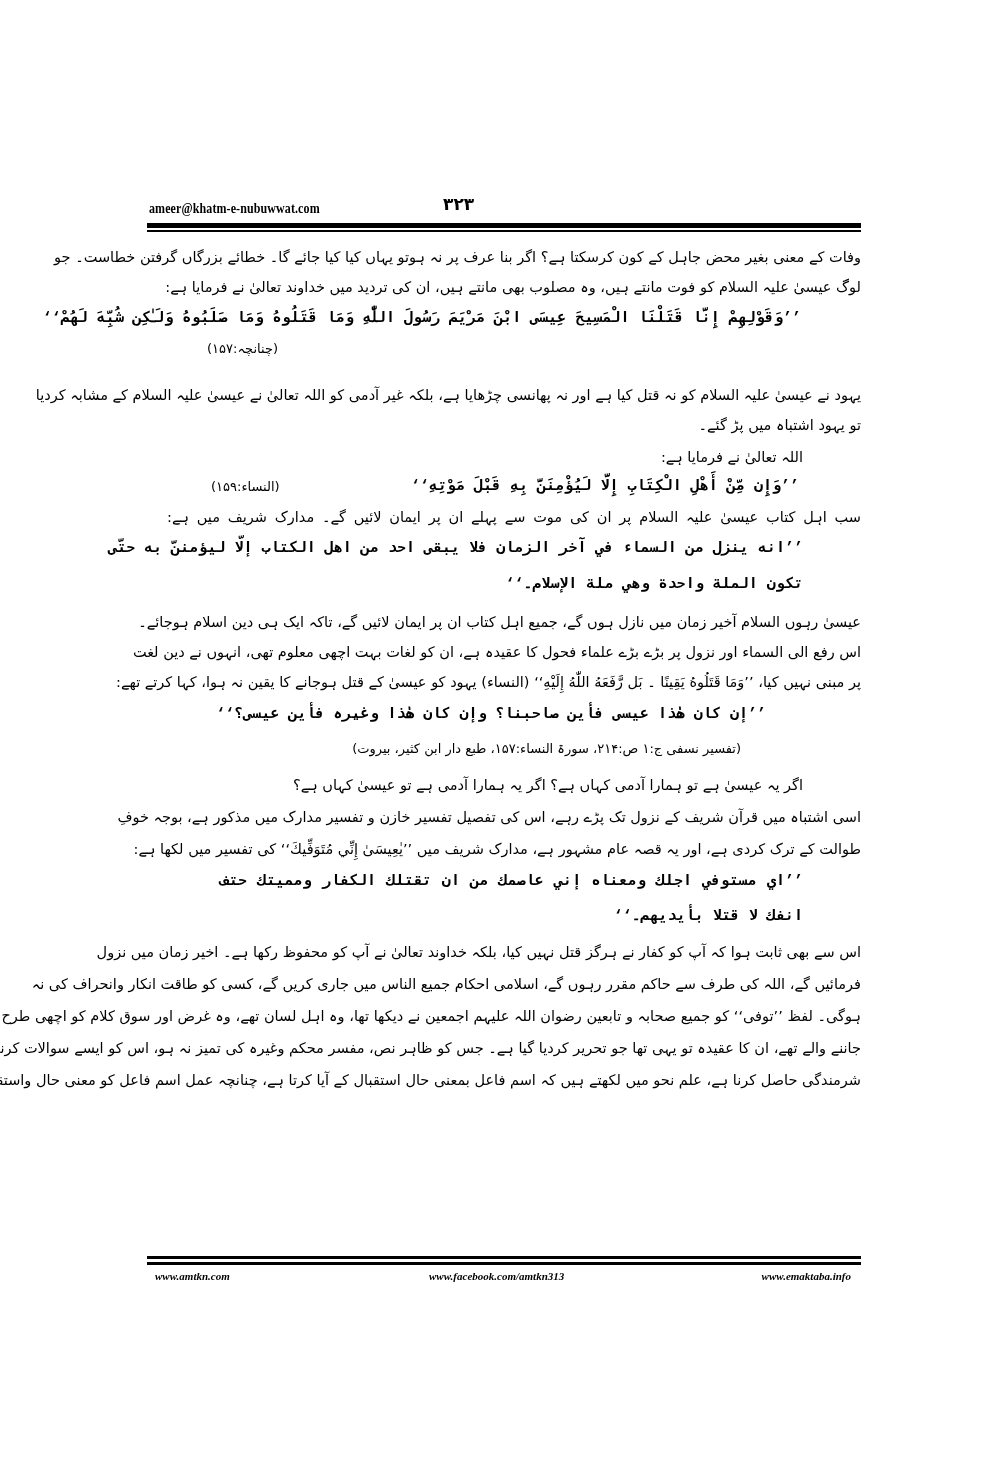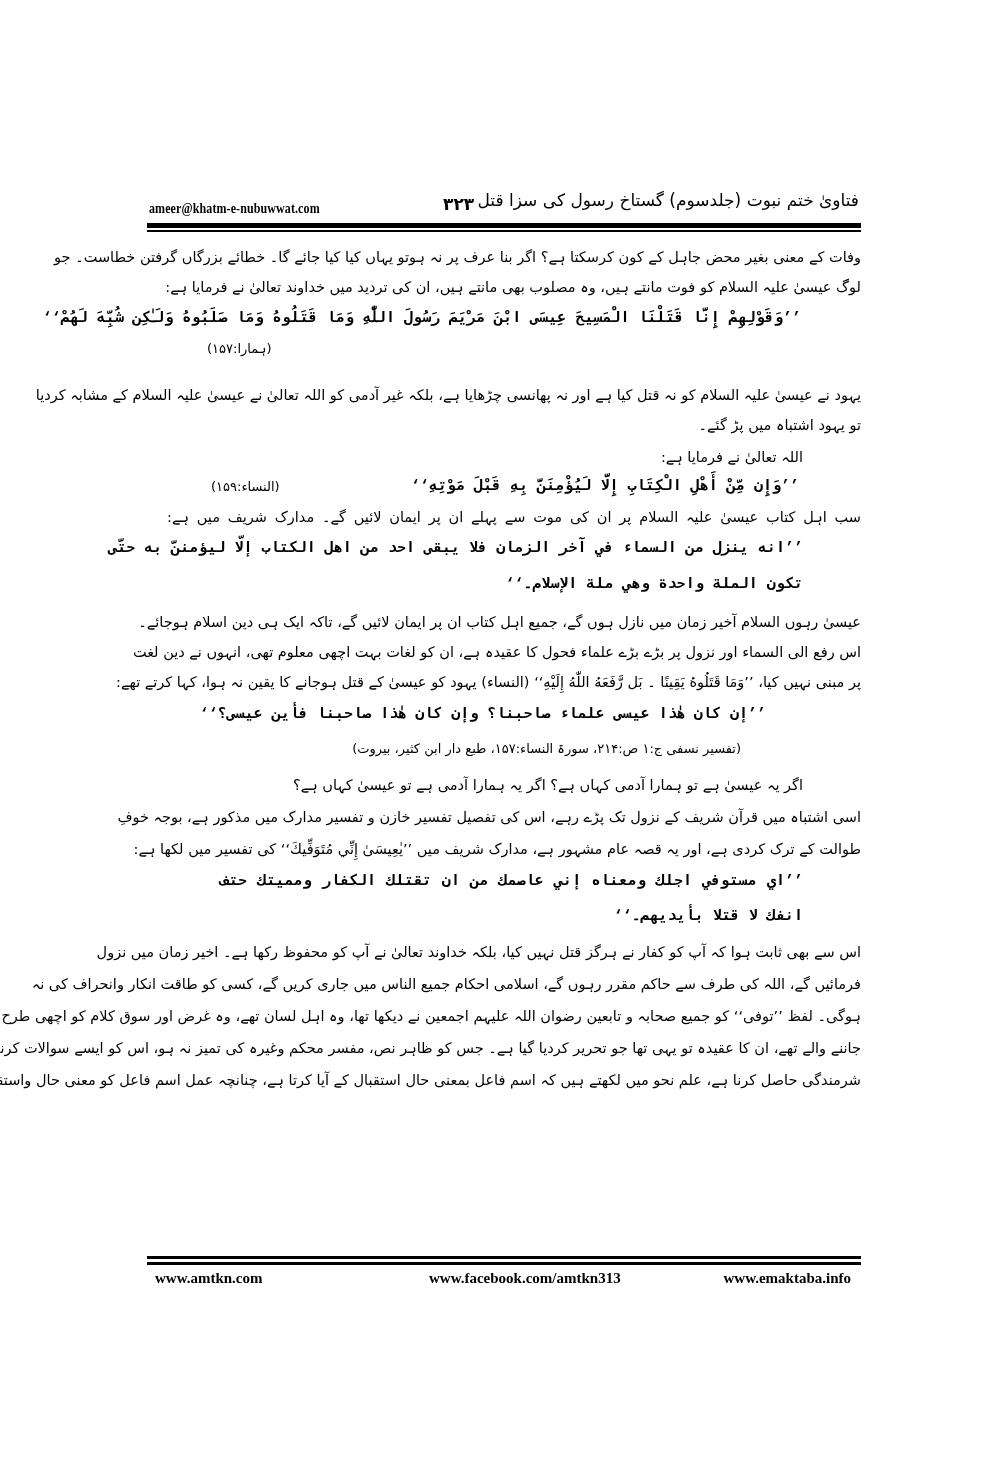--- a/index.html
+++ b/index.html
@@ -110,57 +110,57 @@
       background: #000;
     }
     .footer {
       position: absolute;
       left: 147px;
       top: 1267px;
       width: 714px;
       height: 20px;
       font-family: "Liberation Serif", serif;
       font-weight: bold;
-      font-size: 15px;
+      font-size: 11px;
+      font-style: italic;
     }
     .footer span { position: absolute; top: 3px; white-space: nowrap; }
     .footer .f-left { left: 8px; }
     .footer .f-center { left: 270px; margin-left: 12px; }
     .footer .f-right { right: 10px; }
   </style>
 </head>
 <body>
 
 <div class="page">
 
   <div class="header">
     <span class="header-email">ameer@khatm-e-nubuwwat.com</span>
     <span class="header-page-num">۳۲۳</span>
-    <span class="header-title">فتاویٰ ختم نبوت (جلدسوم) گستاخ رسول کی سزا قتل</span>
   </div>
   <div class="rule-header-thick"></div>
   <div class="rule-header-thin"></div>
 
   <div class="body-text">
     <div class="line justify" style="top:0px">وفات کے معنی بغیر محض جاہل کے کون کرسکتا ہے؟ اگر بنا عرف پر نہ ہوتو یہاں کیا کیا جائے گا۔ خطائے بزرگاں گرفتن خطاست۔ جو</div>
     <div class="line" style="top:30px">لوگ عیسیٰ علیہ السلام کو فوت مانتے ہیں، وہ مصلوب بھی مانتے ہیں، ان کی تردید میں خداوند تعالیٰ نے فرمایا ہے:</div>
     <div class="line quote" style="right:60px;top:62px">’’وَقَوْلِهِمْ إِنَّا قَتَلْنَا الْمَسِيحَ عِيسَى ابْنَ مَرْيَمَ رَسُولَ اللّٰهِ وَمَا قَتَلُوهُ وَمَا صَلَبُوهُ وَلَـٰكِن شُبِّهَ لَهُمْ‘‘</div>
-    <div class="ref-left" style="top:92px;left:60px">(ہمارا:۱۵۷)</div>
+    <div class="ref-left" style="top:92px;left:60px">(چنانچہ:۱۵۷)</div>
     <div class="line justify" style="top:138px">یہود نے عیسیٰ علیہ السلام کو نہ قتل کیا ہے اور نہ پھانسی چڑھایا ہے، بلکہ غیر آدمی کو اللہ تعالیٰ نے عیسیٰ علیہ السلام کے مشابہ کردیا</div>
     <div class="line" style="top:168px">تو یہود اشتباہ میں پڑ گئے۔</div>
     <div class="line" style="right:58px;top:200px">اللہ تعالیٰ نے فرمایا ہے:</div>
     <div class="line quote" style="right:62px;top:230px">’’وَإِن مِّنْ أَهْلِ الْكِتَابِ إِلَّا لَيُؤْمِنَنَّ بِهِ قَبْلَ مَوْتِهِ‘‘</div>
     <div class="ref-left" style="top:230px;left:64px">(النساء:۱۵۹)</div>
     <div class="line justify" style="top:260px;left:20px">سب اہل کتاب عیسیٰ علیہ السلام پر ان کی موت سے پہلے ان پر ایمان لائیں گے۔ مدارک شریف میں ہے:</div>
     <div class="line quote justify" style="right:58px;left:65px;top:292px">’’انه ينزل من السماء في آخر الزمان فلا يبقى احد من اهل الكتاب إلّا ليؤمننّ به حتّى</div>
     <div class="line quote" style="right:58px;top:328px">تكون الملة واحدة وهي ملة الإسلام۔‘‘</div>
     <div class="line justify" style="top:365px;left:6px">عیسیٰ رہوں السلام آخیر زمان میں نازل ہوں گے، جمیع اہل کتاب ان پر ایمان لائیں گے، تاکہ ایک ہی دین اسلام ہوجائے۔</div>
     <div class="line justify" style="top:395px">اس رفع الی السماء اور نزول پر بڑے بڑے علماء فحول کا عقیدہ ہے، ان کو لغات بہت اچھی معلوم تھی، انہوں نے دین لغت</div>
     <div class="line justify" style="top:425px;left:1px">پر مبنی نہیں کیا، ’’وَمَا قَتَلُوهُ يَقِينًا ۔ بَل رَّفَعَهُ اللّٰهُ إِلَيْهِ‘‘ (النساء) یہود کو عیسیٰ کے قتل ہوجانے کا یقین نہ ہوا، کہا کرتے تھے:</div>
-    <div class="line quote" style="right:95px;top:458px">’’إن كان هٰذا عيسى علماء صاحبنا؟ وإن كان هٰذا صاحبنا فأين عيسى؟‘‘</div>
+    <div class="line quote" style="right:95px;top:458px">’’إن كان هٰذا عيسى فأين صاحبنا؟ وإن كان هٰذا وغیرہ فأين عيسى؟‘‘</div>
     <div class="line ref" style="right:120px;top:492px">(تفسیر نسفی ج:۱ ص:۲۱۴، سورۃ النساء:۱۵۷، طبع دار ابن کثیر، بیروت)</div>
     <div class="line" style="right:58px;top:528px">اگر یہ عیسیٰ ہے تو ہمارا آدمی کہاں ہے؟ اگر یہ ہمارا آدمی ہے تو عیسیٰ کہاں ہے؟</div>
     <div class="line justify" style="top:560px">اسی اشتباہ میں قرآن شریف کے نزول تک پڑے رہے، اس کی تفصیل تفسیر خازن و تفسیر مدارک میں مذکور ہے، بوجہ خوفِ</div>
     <div class="line justify" style="top:592px;left:10px">طوالت کے ترک کردی ہے، اور یہ قصہ عام مشہور ہے، مدارک شریف میں ’’يٰعِيسَىٰ إِنِّي مُتَوَفِّيكَ‘‘ کی تفسیر میں لکھا ہے:</div>
     <div class="line quote justify" style="right:58px;left:73px;top:625px">’’اي مستوفي اجلك ومعناه إني عاصمك من ان تقتلك الكفار ومميتك حتف</div>
     <div class="line quote" style="right:58px;top:660px">انفك لا قتلا بأيديهم۔‘‘</div>
     <div class="line justify" style="top:695px">اس سے بھی ثابت ہوا کہ آپ کو کفار نے ہرگز قتل نہیں کیا، بلکہ خداوند تعالیٰ نے آپ کو محفوظ رکھا ہے۔ اخیر زمان میں نزول</div>
     <div class="line justify" style="top:727px">فرمائیں گے، اللہ کی طرف سے حاکم مقرر رہوں گے، اسلامی احکام جمیع الناس میں جاری کریں گے، کسی کو طاقت انکار وانحراف کی نہ</div>
     <div class="line justify" style="top:759px">ہوگی۔ لفظ ’’توفی‘‘ کو جمیع صحابہ و تابعین رضوان اللہ علیہم اجمعین نے دیکھا تھا، وہ اہل لسان تھے، وہ غرض اور سوق کلام کو اچھی طرح</div>
     <div class="line justify" style="top:791px">جاننے والے تھے، ان کا عقیدہ تو یہی تھا جو تحریر کردیا گیا ہے۔ جس کو ظاہر نص، مفسر محکم وغیرہ کی تمیز نہ ہو، اس کو ایسے سوالات کرنا</div>

